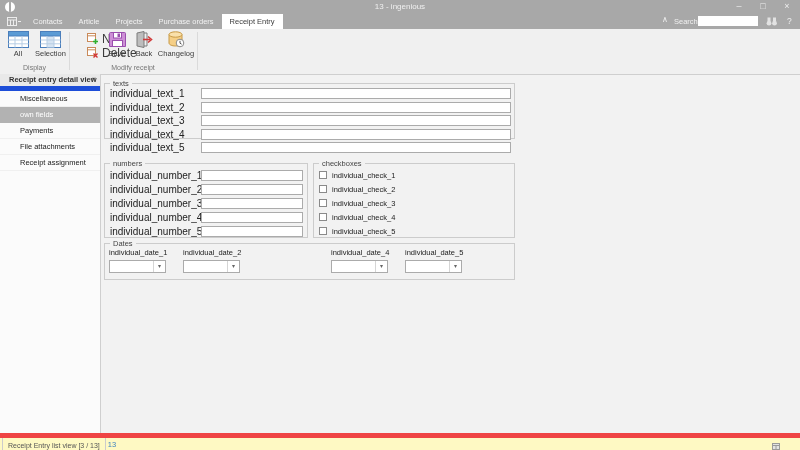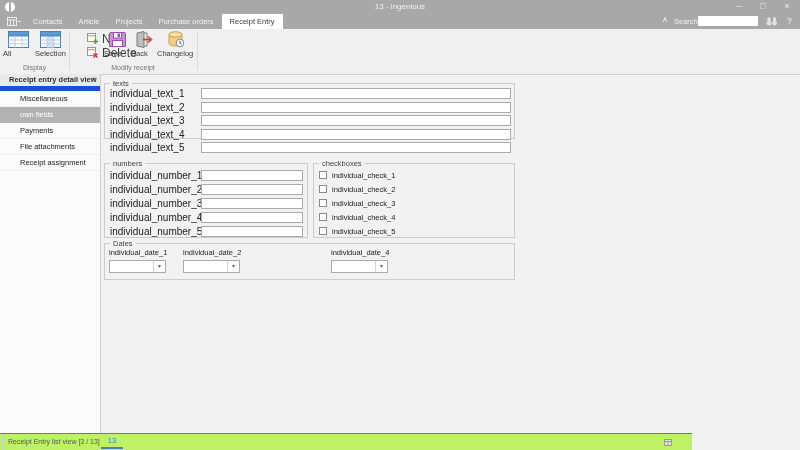--- a/index.html
+++ b/index.html
@@ -18,21 +18,21 @@
   .tabs{position:absolute;left:25px;top:0;height:15px;display:flex}
   .tab{padding:0 8px;font-size:7.5px;line-height:15px;color:#f2f2f2;white-space:nowrap}
   .tab.active{background:#fff;color:#3c3c3c}
   .chev-up{position:absolute;left:662px;top:1px;font-size:8px;color:#f0f0f0}
   .search-label{position:absolute;left:674px;top:3px;font-size:7.5px;color:#f0f0f0}
   .search-input{position:absolute;left:698px;top:2px;width:60px;height:10px;border:none;background:#fff;font-size:7.5px;padding:0 2px;box-sizing:border-box}
   .binoc{position:absolute;left:766px;top:3px}
   .help{position:absolute;left:787px;top:2px;font-size:8.5px;color:#f0f0f0}
   
   .ribbon{position:absolute;left:0;top:29px;width:800px;height:45px;background:#f0f0f0;border-bottom:1px solid #cfcfcf;box-sizing:content-box}
-  .rbtn{position:absolute;top:2px;width:30px;height:31px;cursor:default}
+  .rbtn{position:absolute;top:2px;width:30px;height:31px;text-align:center;cursor:default}
   .rbtn .lbl{display:block;font-size:7.5px;color:#3c3c3c;margin-top:1px;white-space:nowrap}
   .rbtn svg{display:block;margin:0 auto}
   .rsmall{position:absolute;left:87px;height:12px;display:flex;align-items:center;gap:3px;font-size:12px;color:#3c3c3c;cursor:default}
   .rsep{position:absolute;top:3px;width:1px;height:38px;background:#dadada}
   .rgl{position:absolute;top:35px;font-size:7px;color:#767676;text-align:center}
   
   .sidebar{position:absolute;left:0;top:74px;width:101px;height:359px;background:#fbfbfb;border-right:1px solid #cfcfcf;box-sizing:border-box}
   .sb-header{height:12px;background:#e9e9e9;border-bottom:5px solid #1d4ed8;font-size:7.5px;font-weight:bold;color:#333;line-height:12px;padding-left:9px;position:relative}
   .sb-collapse{position:absolute;right:4px;top:-1px;font-size:9px;color:#555;font-weight:normal}
   .sb-item{height:15px;line-height:15px;font-size:7.5px;color:#222;padding-left:20px;border-bottom:1px solid #f0f0f0;cursor:default}
@@ -49,21 +49,21 @@
   .tinput{position:absolute;top:0;height:11px;border:1px solid #ababab;background:#fff;box-sizing:border-box;font-size:7.5px;padding:0 2px}
   .t-wide{left:96px;width:310px}
   .t-num{left:96px;width:102px}
   .cbox{position:absolute;left:5px;top:1px;width:8px;height:8px;border:1px solid #8a8a8a;background:#fff;box-sizing:border-box;cursor:default}
   .clabel{position:absolute;left:18px;top:0;font-size:7.5px;color:#222;line-height:11px;white-space:nowrap}
   .dcol{position:absolute;top:0;width:70px;height:34px}
   .dlabel{position:absolute;left:0;top:4px;font-size:7.5px;color:#222;white-space:nowrap}
   .datebox{position:absolute;left:0;top:16px;width:57px;height:13px;border:1px solid #ababab;background:#fff;box-sizing:border-box;cursor:default}
   .datebox .dd{position:absolute;right:0;top:0;width:11px;height:11px;border-left:1px solid #d5d5d5;font-size:6px;color:#666;text-align:center;line-height:11px}
   
-  .statusbar{position:absolute;left:0;top:433px;width:692px;height:17px;background:#bef264;border-top:1px solid #ef4444;box-sizing:border-box}
+  .statusbar{position:absolute;left:0;top:433px;width:800px;height:17px;background:#fef9c3;border-top:5px solid #ef4444;box-sizing:border-box}
   .stab1{position:absolute;left:2px;top:0;height:16px;line-height:15px;padding:0 5px;font-size:7px;color:#555;border-left:1px solid #ccc;border-right:1px solid #ccc;white-space:nowrap;cursor:default}
   .stab2{position:absolute;left:101px;top:0;height:13px;line-height:13px;width:22px;text-align:center;font-size:7.5px;color:#3f83c1;border-bottom:2px solid #3f83c1;cursor:default}
   .sgrid{position:absolute;right:20px;top:5px}
 </style>
 </head>
 <body>
 
 <div class="titlebar">
   <span class="logo">
       <i></i>
@@ -265,20 +265,26 @@
     <div class="datebox">
       <span class="dd">▾</span>
     </div>
   </div>
   <div class="dcol" style="left:226px">
     <span class="dlabel">individual_date_4</span>
     <div class="datebox">
       <span class="dd">▾</span>
     </div>
   </div>
+  <div class="dcol" style="left:300px">
+    <span class="dlabel">individual_date_5</span>
+    <div class="datebox">
+      <span class="dd">▾</span>
+    </div>
+  </div>
 </div>
 
 <div class="statusbar">
   <div class="stab1">Receipt Entry list view [3 / 13]</div>
   <div class="stab2">13</div>
   <svg class="sgrid" width="8" height="7" viewBox="0 0 8 7">
     <rect x="0.5" y="0.5" width="7" height="6" fill="#e3e3e3" stroke="#9a9a9a"></rect>
     <path d="M0.5 2.5h7 M4 2.5v4" stroke="#9a9a9a"></path>
   </svg>
 </div>

